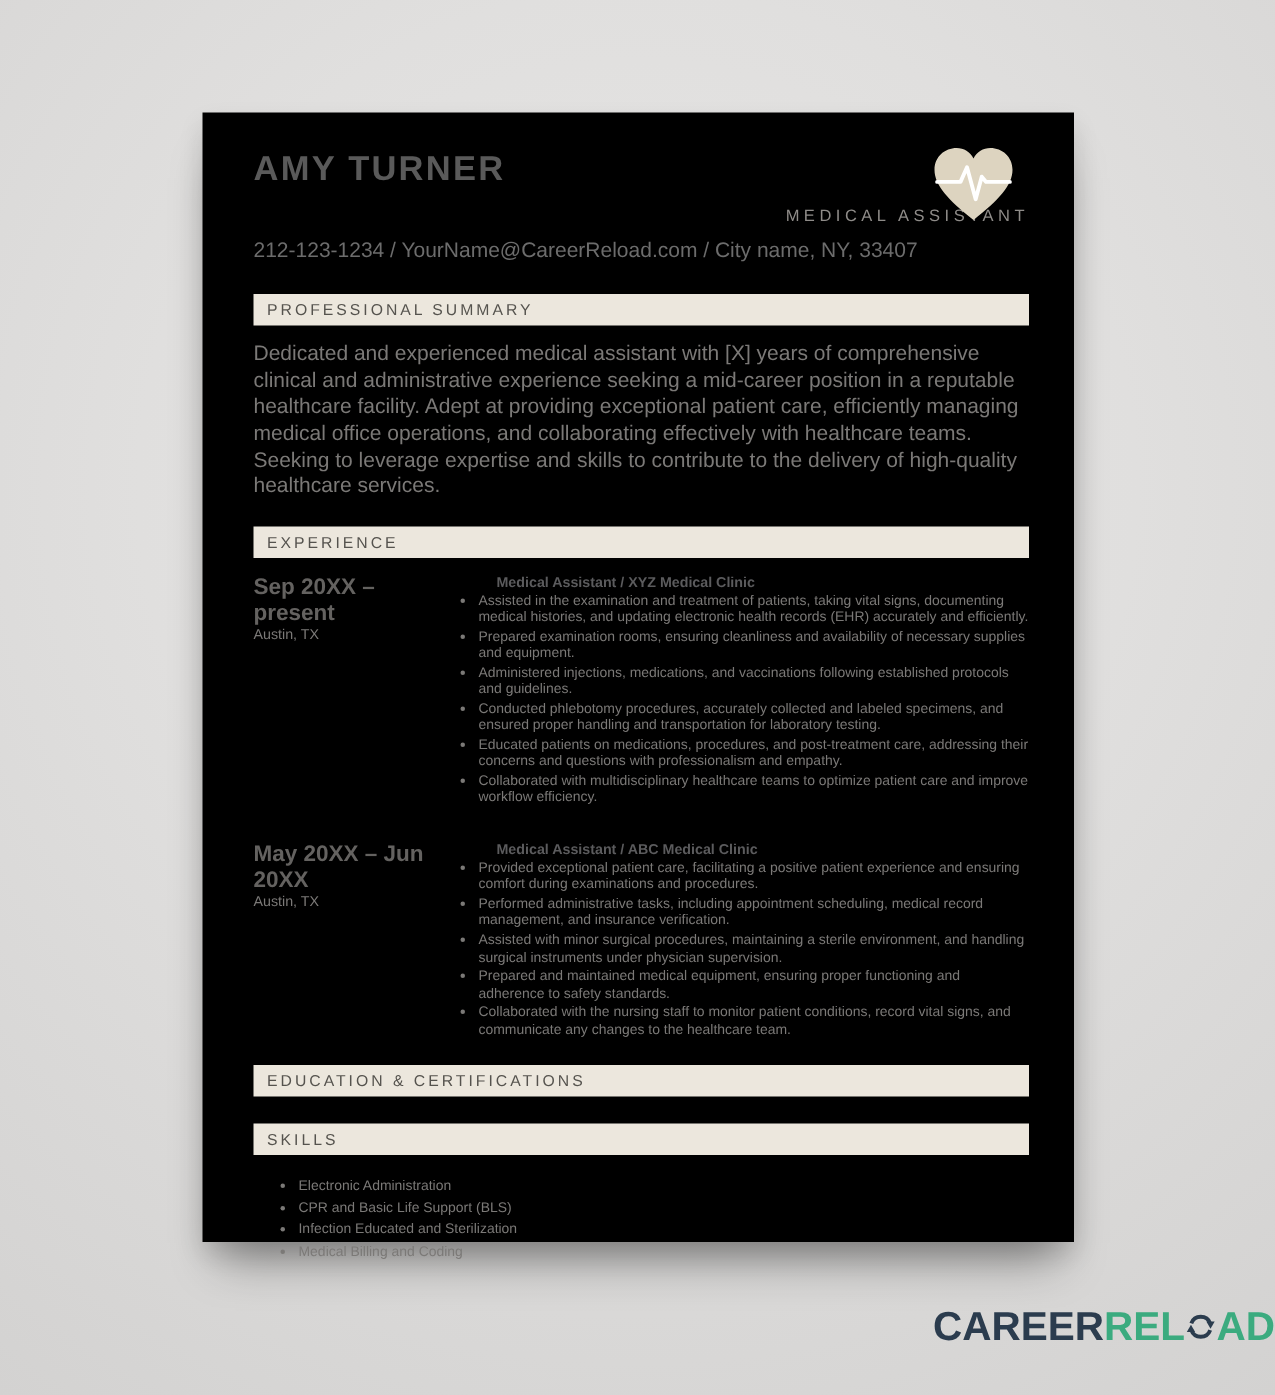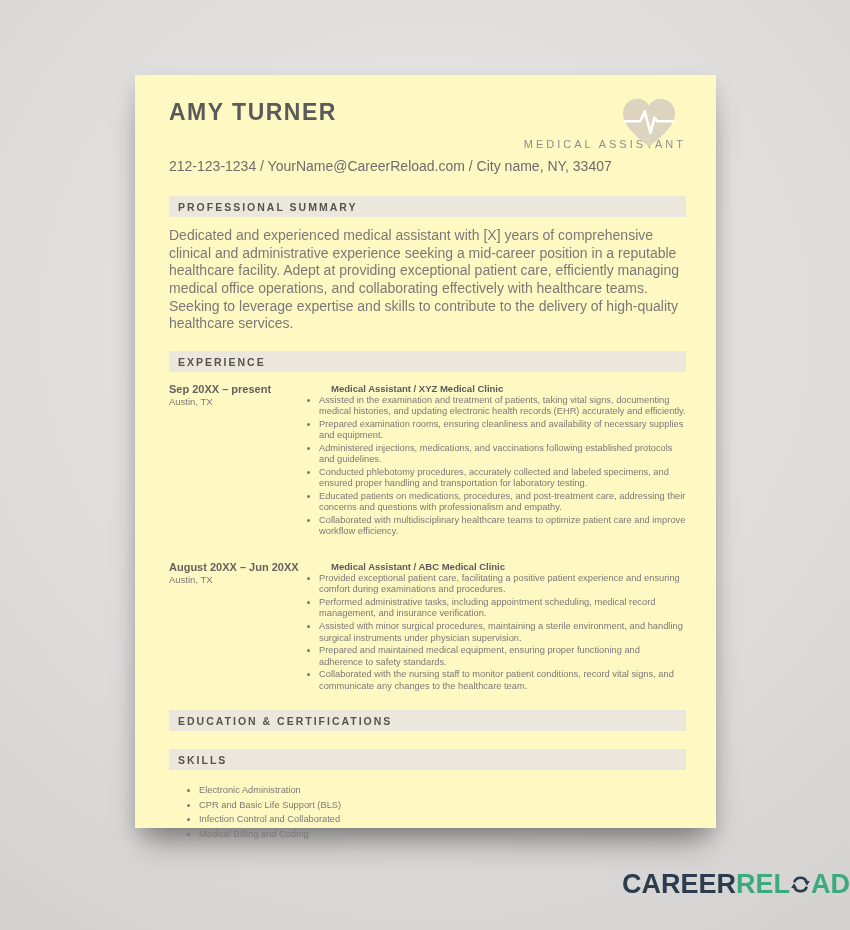--- a/index.html
+++ b/index.html
@@ -4,48 +4,48 @@
 <style>
   * { margin:0; padding:0; box-sizing:border-box; }
   html,body { width:850px; height:930px; overflow:hidden; }
   body {
     font-family:"Liberation Sans", sans-serif;
     background: radial-gradient(circle at 50% 35%, #e7e6e5 0%, #e0dfde 45%, #d3d2d1 100%);
     position:relative;
   }
   .sheet {
     position:absolute; left:135px; top:75px; width:581px; height:753px;
-    background:#fef9c3;
+    background:#000000;
     box-shadow: 0 22px 30px -10px rgba(0,0,0,.38), 0 8px 16px rgba(0,0,0,.12);
   }
   .content { position:relative; padding:24px 30px 0 34px; height:100%; }
 
   
   .hdr { position:relative; }
   .name { font-size:23px; font-weight:bold; color:#5a5a5a; letter-spacing:1.5px; }
   .jobtitle { font-size:11px; color:#8f8c89; letter-spacing:3px; margin-top:12px;text-align:right; }
   .contact { font-size:14px; color:#6c6c6c; margin-top:8px; }
   .heart { position:absolute; top:-2px; right:8px; width:58px; height:52px; }
 
   
   .bar {
-    background:#ece7dd; color:#55534e; font-size:10.5px; font-weight:bold;
+    background:#ece7dd; color:#55534e; font-size:10.5px; font-weight:normal;
     letter-spacing:2px; padding:5px 25px 4px 9px; margin-top:18px;
   }
   .bar.first { margin-top:22px; }
 
   
   .summary { font-size:14px; color:#7b7977; line-height:1.26; margin-top:10px; }
 
   
   .row { display:flex; margin-top:11px; }
   .row + .row { margin-top:23px; }
   .col-left { width:131px; flex:0 0 131px; }
   .col-right { flex:1; }
-  .dates { font-size:11px; font-weight:bold; color:#646260; }
+  .dates { font-size:15px; font-weight:bold; color:#646260; }
   .loc, .year { font-size:9.5px; color:#7b7977; margin-top:1px; }
   .position, .school, .degree, .cert { font-size:9.5px; font-weight:bold; color:#5b5b5d;padding-left:31px; }
   ul.bullets { list-style:disc; padding-left:19px; margin-top:1px; }
   ul.bullets li { font-size:9.3px; color:#7b7977; line-height:1.24; margin-top:1px; }
   ul.bullets li::marker { color:#7b7977; }
   .cert.c1 { margin-top:16px; }
   .cert.c2 { margin-top:6px; }
 
   
   .skills { display:flex; margin-top:13px; }
@@ -100,21 +100,21 @@
             <li>Administered injections, medications, and vaccinations following established protocols and guidelines.</li>
             <li>Conducted phlebotomy procedures, accurately collected and labeled specimens, and ensured proper handling and transportation for laboratory testing.</li>
             <li>Educated patients on medications, procedures, and post-treatment care, addressing their concerns and questions with professionalism and empathy.</li>
             <li>Collaborated with multidisciplinary healthcare teams to optimize patient care and improve workflow efficiency.</li>
           </ul>
       </div>
     </div>
 
     <div class="row">
       <div class="col-left">
-        <div class="dates">August 20XX – Jun 20XX</div>
+        <div class="dates">May 20XX – Jun 20XX</div>
         <div class="loc">Austin, TX</div>
       </div>
       <div class="col-right">
         <div class="position">Medical Assistant / ABC Medical Clinic</div>
         <ul class="bullets">
             <li>Provided exceptional patient care, facilitating a positive patient experience and ensuring comfort during examinations and procedures.</li>
             <li>Performed administrative tasks, including appointment scheduling, medical record management, and insurance verification.</li>
             <li>Assisted with minor surgical procedures, maintaining a sterile environment, and handling surgical instruments under physician supervision.</li>
             <li>Prepared and maintained medical equipment, ensuring proper functioning and adherence to safety standards.</li>
             <li>Collaborated with the nursing staff to monitor patient conditions, record vital signs, and communicate any changes to the healthcare team.</li>
@@ -123,21 +123,21 @@
     </div>
 
     <div class="bar">EDUCATION &amp; CERTIFICATIONS</div>
 
 
     <div class="bar">SKILLS</div>
     <div class="skills">
       <ul class="sk-right">
           <li>Electronic Administration</li>
           <li>CPR and Basic Life Support (BLS)</li>
-          <li>Infection Control and Collaborated</li>
+          <li>Infection Educated and Sterilization</li>
           <li>Medical Billing and Coding</li>
         </ul>
     </div>
 
   </div>
 </div>
 
 <div class="brand">
   <span class="navy">CAREER</span><span class="green">REL</span><span><svg viewBox="0 0 24 24">
       <path d="M5.42 9.61 A7 7 0 0 1 18.58 9.61" fill="none" stroke="#2b3c4e" stroke-width="2.7"></path>

